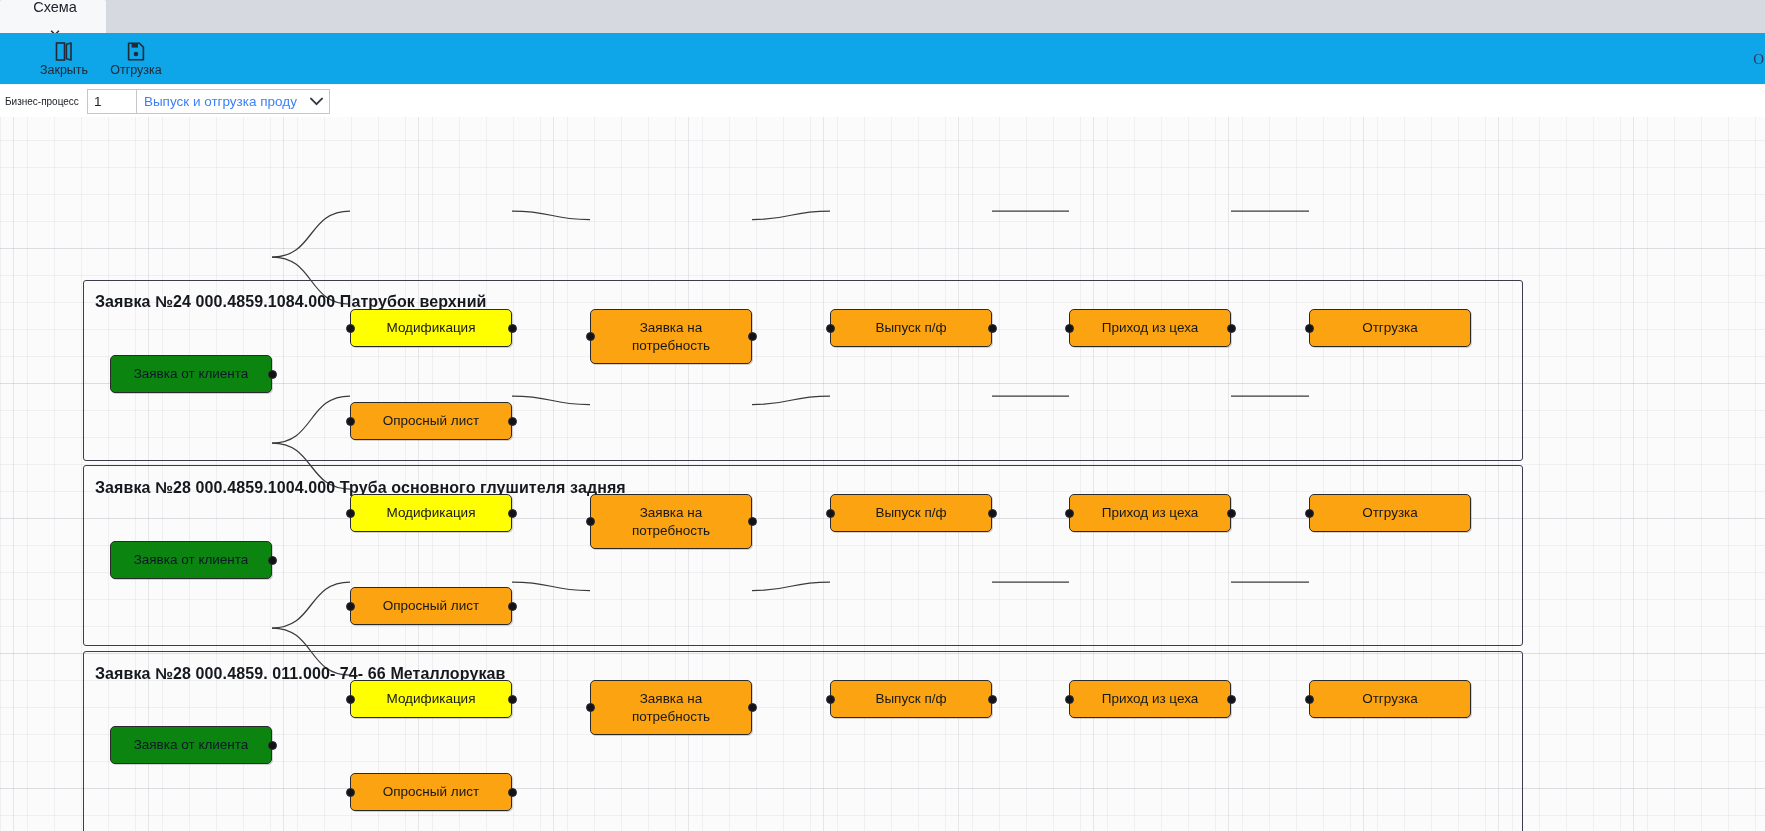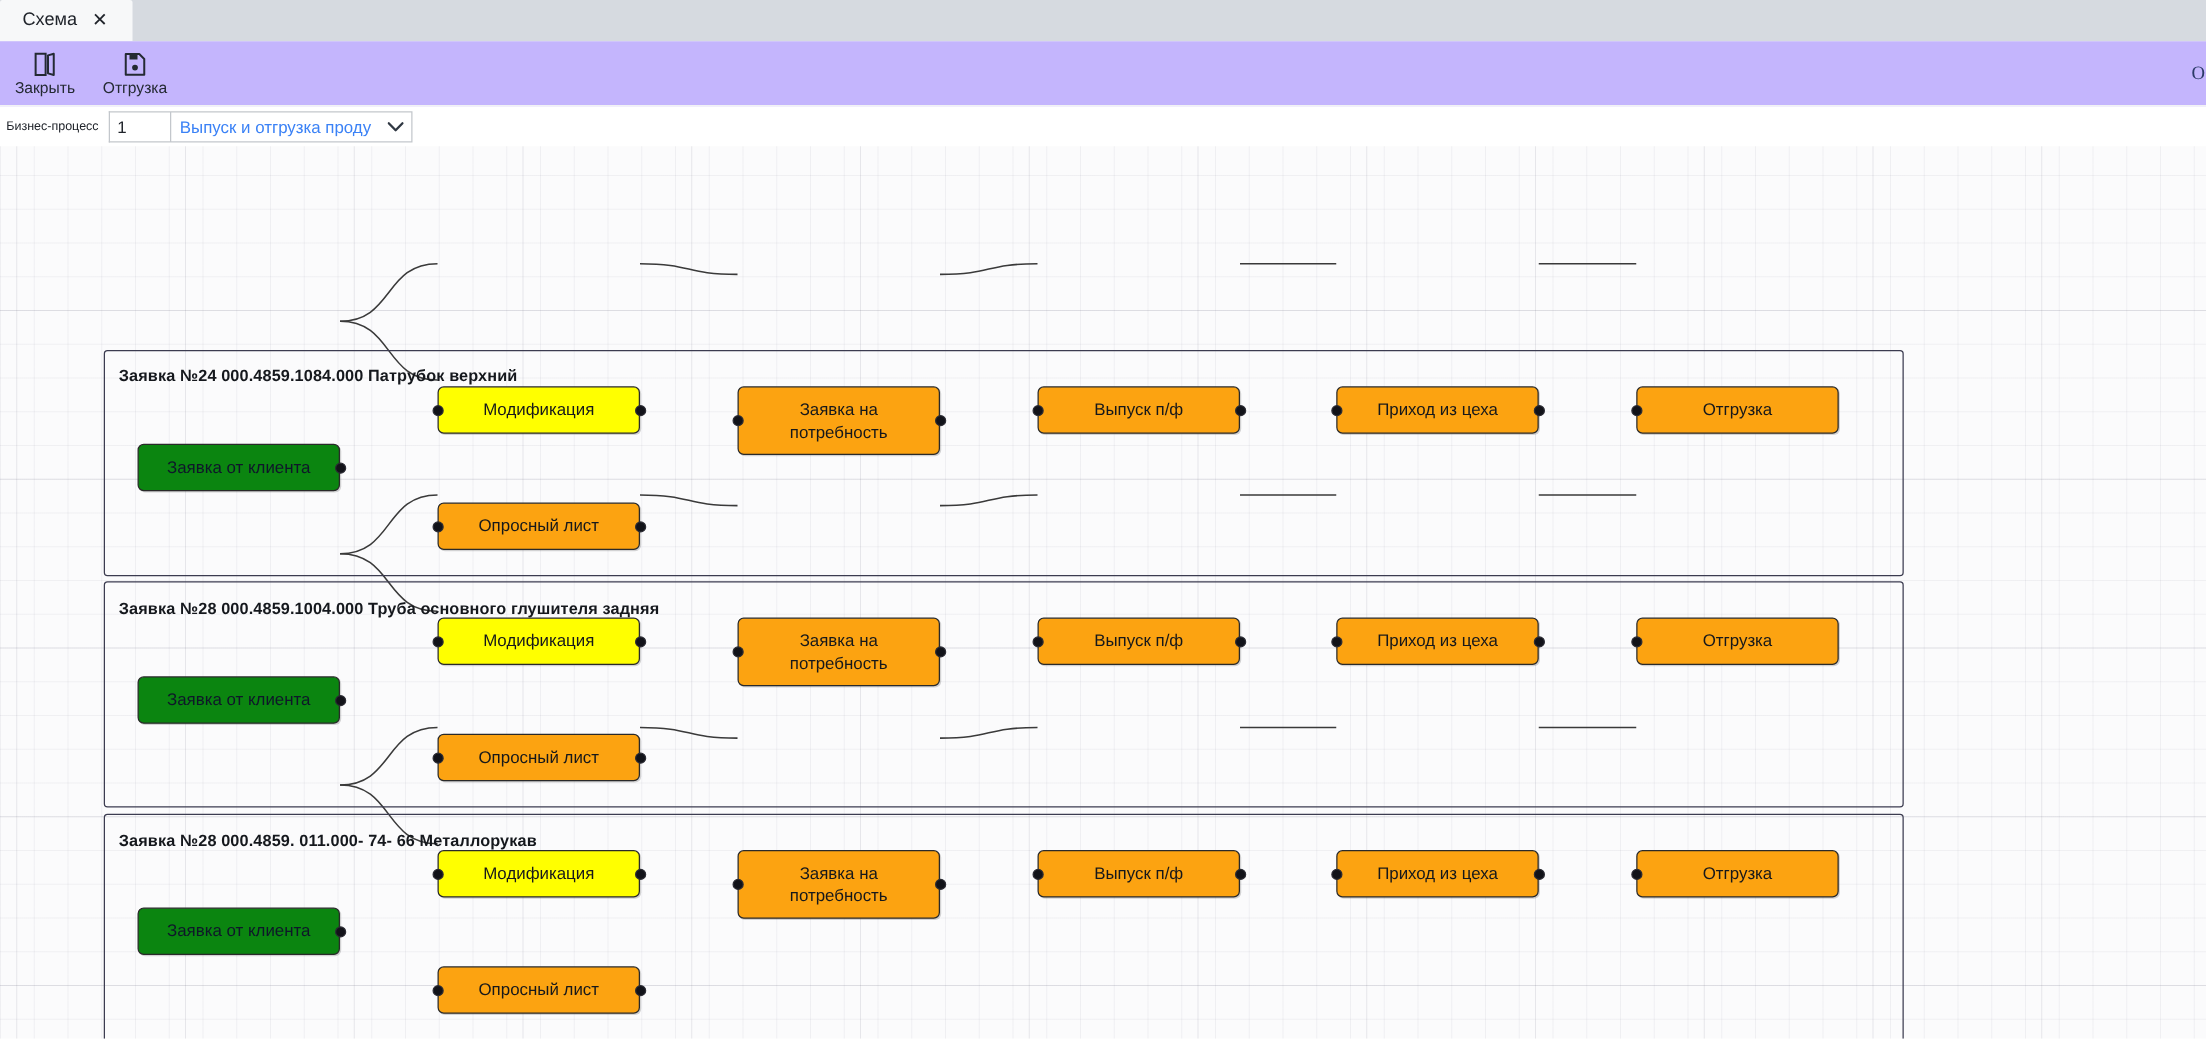--- a/index.html
+++ b/index.html
@@ -14,31 +14,32 @@
   .tabstrip{
     height:33px;background:#d6dae0;display:flex;align-items:flex-end;
     position:relative;
   }
   .tab{
     height:33px;min-width:106px;background:#f7f8f9;
     display:flex;align-items:center;gap:12px;
     padding:0 14px 0 18px;box-sizing:border-box;
     border-top-left-radius:2px;border-top-right-radius:2px;
     position:relative;
+    flex-direction:column;
   }
   .tab-label{font-size:14.5px;color:#20242b;line-height:1;}
   .tab-close{
     font-size:15px;color:#20242b;line-height:1;font-weight:600;
     cursor:pointer;user-select:none;
   }
 
   
   .toolbar{
-    height:52px;background:#c4b5fd;display:flex;align-items:center;
-    padding-left:0;box-sizing:border-box;position:relative;
+    height:52px;background:#0ea5e9;display:flex;align-items:center;
+    padding-left:28px;box-sizing:border-box;position:relative;
     border-bottom:1px solid #f1f2f4;
   }
   .tool-btn{
     width:72px;display:flex;flex-direction:column;align-items:center;
     justify-content:center;gap:2px;cursor:pointer;
   }
   .tool-btn .ic{height:22px;display:flex;align-items:center;justify-content:center;}
   .tool-btn .lbl{font-size:12.5px;color:#242a33;line-height:1;}
   .toolbar-edge{
     position:absolute;right:1px;top:18px;
@@ -84,21 +85,21 @@
     background-position:0 -4px,0 -4px,13px -4px,13px -4px;
     overflow:hidden;
   }
   .svg-layer{position:absolute;left:0;top:0;width:1765px;height:714px;}
 
   .group-box{
     position:absolute;box-sizing:border-box;
     border:1.6px solid #3c3c50;border-radius:3px;background:transparent;
   }
   .group-title{
-    position:absolute;font-size:13px;font-weight:bold;color:#15181d;
+    position:absolute;font-size:16px;font-weight:bold;color:#15181d;
     white-space:nowrap;letter-spacing:.1px;
   }
 
   .node{
     position:absolute;box-sizing:border-box;
     border:1.4px solid #2a2a2a;border-radius:5px;
     display:flex;align-items:center;justify-content:center;
     text-align:center;font-size:13.5px;color:#16181b;line-height:1.32;
     box-shadow:1px 1px 0 rgba(0,0,0,.16);
     cursor:pointer;user-select:none;

